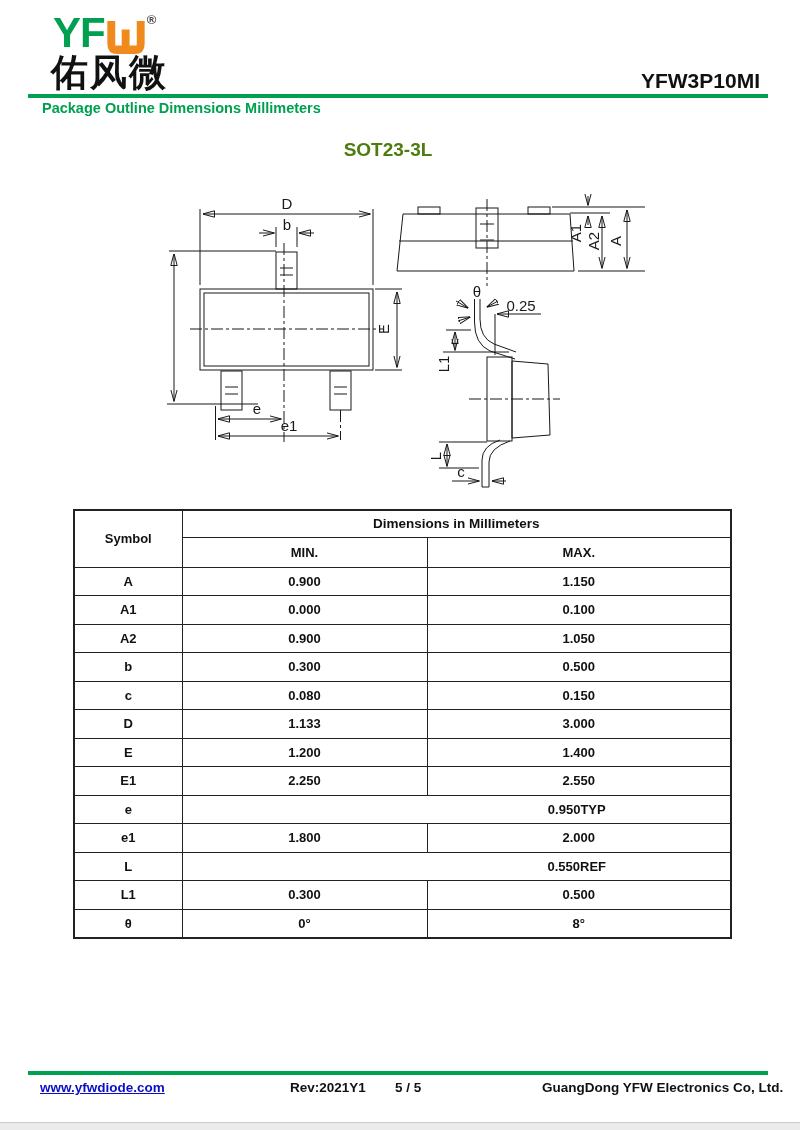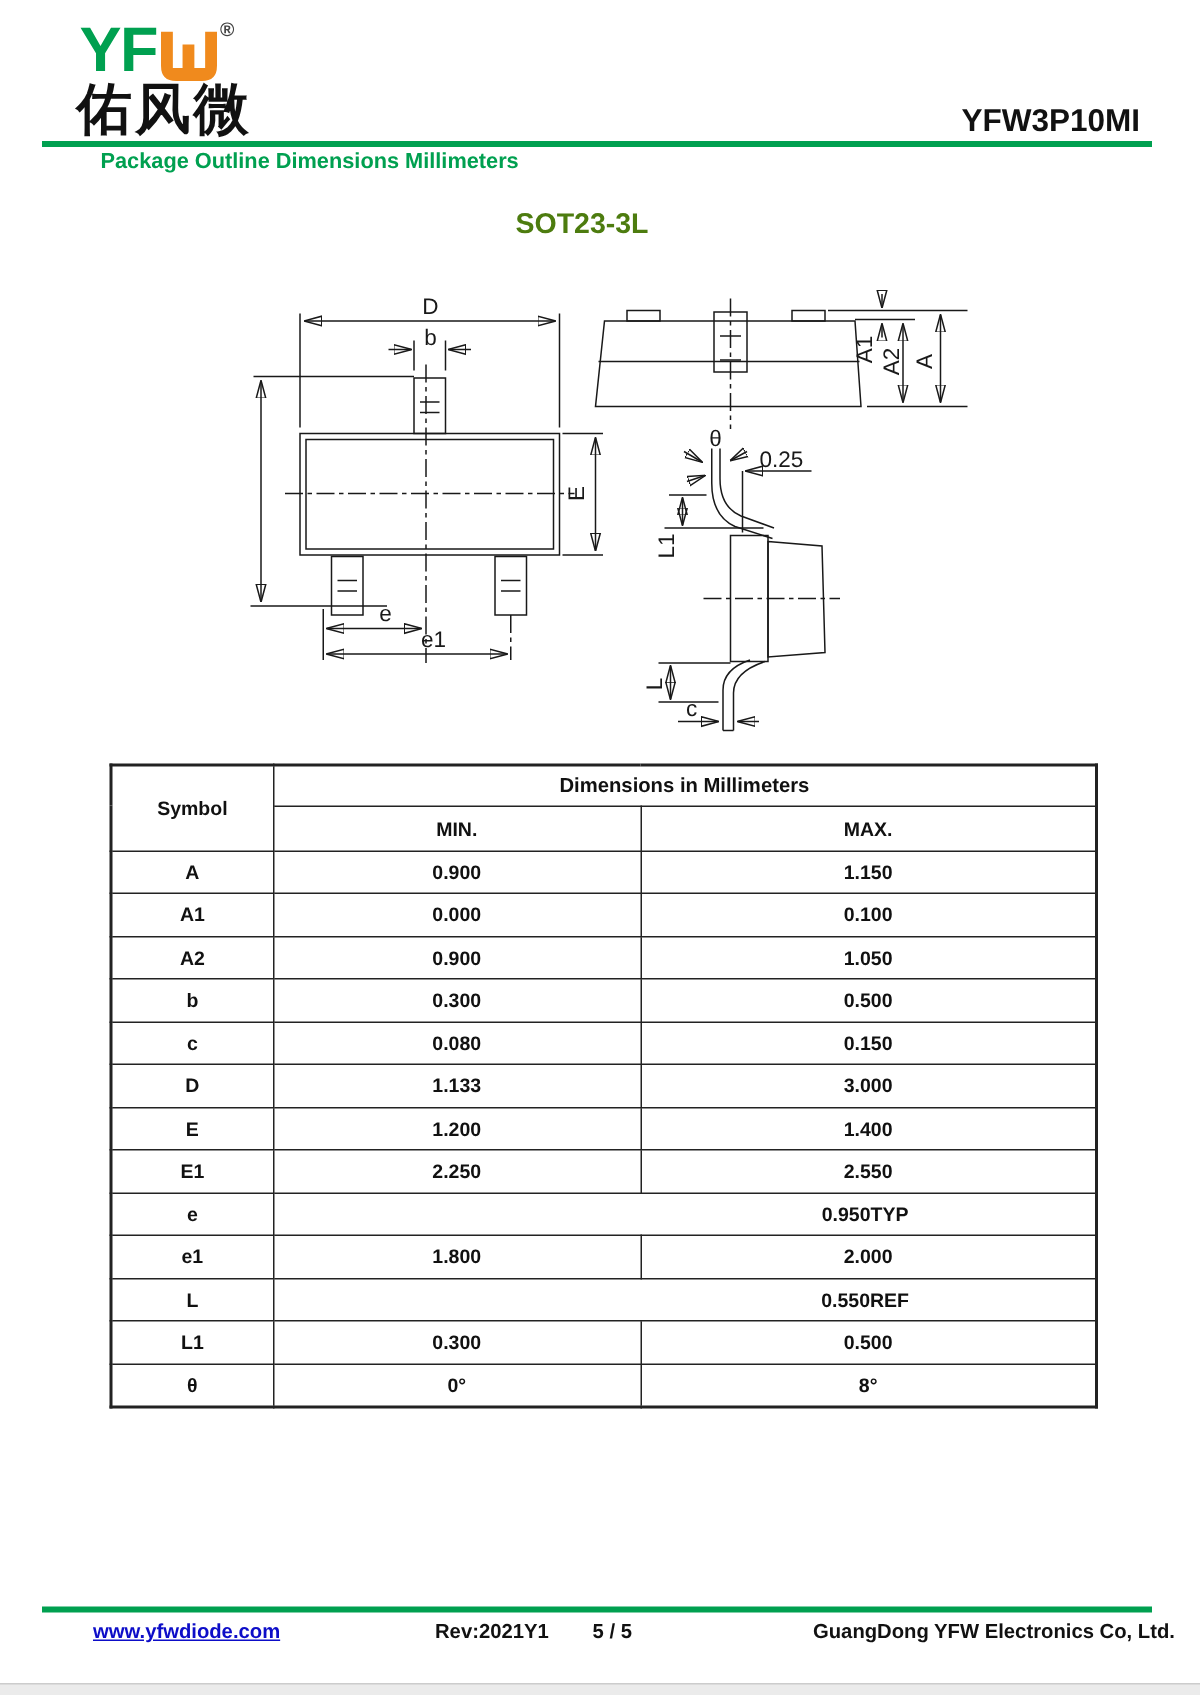--- a/index.html
+++ b/index.html
@@ -8,37 +8,37 @@
   
   .logo-row{position:absolute;left:53px;top:12px;display:flex;align-items:flex-start;}
   .logo-yf{font-size:42px;font-weight:700;color:#00A050;letter-spacing:-1px;line-height:1;}
   .logo-w{width:38px;height:33px;margin-top:9px;margin-left:2px;}
   .logo-reg{font-size:13px;font-weight:700;color:#444;margin-top:0px;margin-left:2px;}
   .logo-cn{position:absolute;left:51px;top:54px;font-size:37px;font-weight:700;color:#111;letter-spacing:2px;line-height:1;}
   .part-number{position:absolute;right:40px;top:69px;font-size:21px;font-weight:700;color:#111;}
   .rule{position:absolute;left:28px;width:740px;height:4px;background:#00A050;}
   .rule-top{top:94px;}
   .rule-bottom{top:1071px;}
-  .section-heading{position:absolute;left:42px;top:100px;font-size:14.5px;font-weight:700;color:#00A050;margin-left:25px;}
+  .section-heading{position:absolute;left:42px;top:100px;font-size:14.5px;font-weight:700;color:#00A050;}
   .pkg-title{position:absolute;left:288px;top:139px;width:200px;text-align:center;font-size:19px;font-weight:700;color:#4d7c0f;}
   
   .drawing{position:absolute;left:150px;top:190px;}
   .drawing line,.drawing rect,.drawing polygon,.drawing path{stroke:#191919;fill:none;stroke-width:1;}
   .drawing .cl{stroke-dasharray:12 3 3 3;stroke-width:1;}
   .drawing text{fill:#191919;font-family:"Liberation Sans",sans-serif;font-size:15px;stroke:none;}
   
   .dim-table{position:absolute;left:73px;top:509px;border-collapse:collapse;table-layout:fixed;width:657px;}
   .dim-table td{border:1.5px solid #222;text-align:center;vertical-align:middle;
                 font-size:13px;font-weight:700;color:#111;padding:4px;}
   .dim-table{border:2.5px solid #222;}
   tr.h1{height:27px;} tr.h2{height:30px;} tr.d{height:28.5px;}
   td.merged{padding-left:245px;margin-top:48px;}
   
   .ft{position:absolute;top:1080px;font-size:13.5px;font-weight:700;color:#111;white-space:nowrap;}
-  .website{left:40px;color:#0D0DC8;text-decoration:underline;cursor:pointer;margin-left:22px;}
+  .website{left:40px;color:#0D0DC8;text-decoration:underline;cursor:pointer;}
   .rev{left:250px;padding-left:40px;} .pgnum{left:395px;} .company{left:542px;}
   .bottom-strip{position:absolute;left:0;top:1122px;width:800px;height:8px;background:#ebebeb;border-top:1px solid #cccccc;}
 </style>
 </head>
 <body>
 
 <div class="page">
 
   <div class="logo-row">
     <span class="logo-yf">YF</span>

